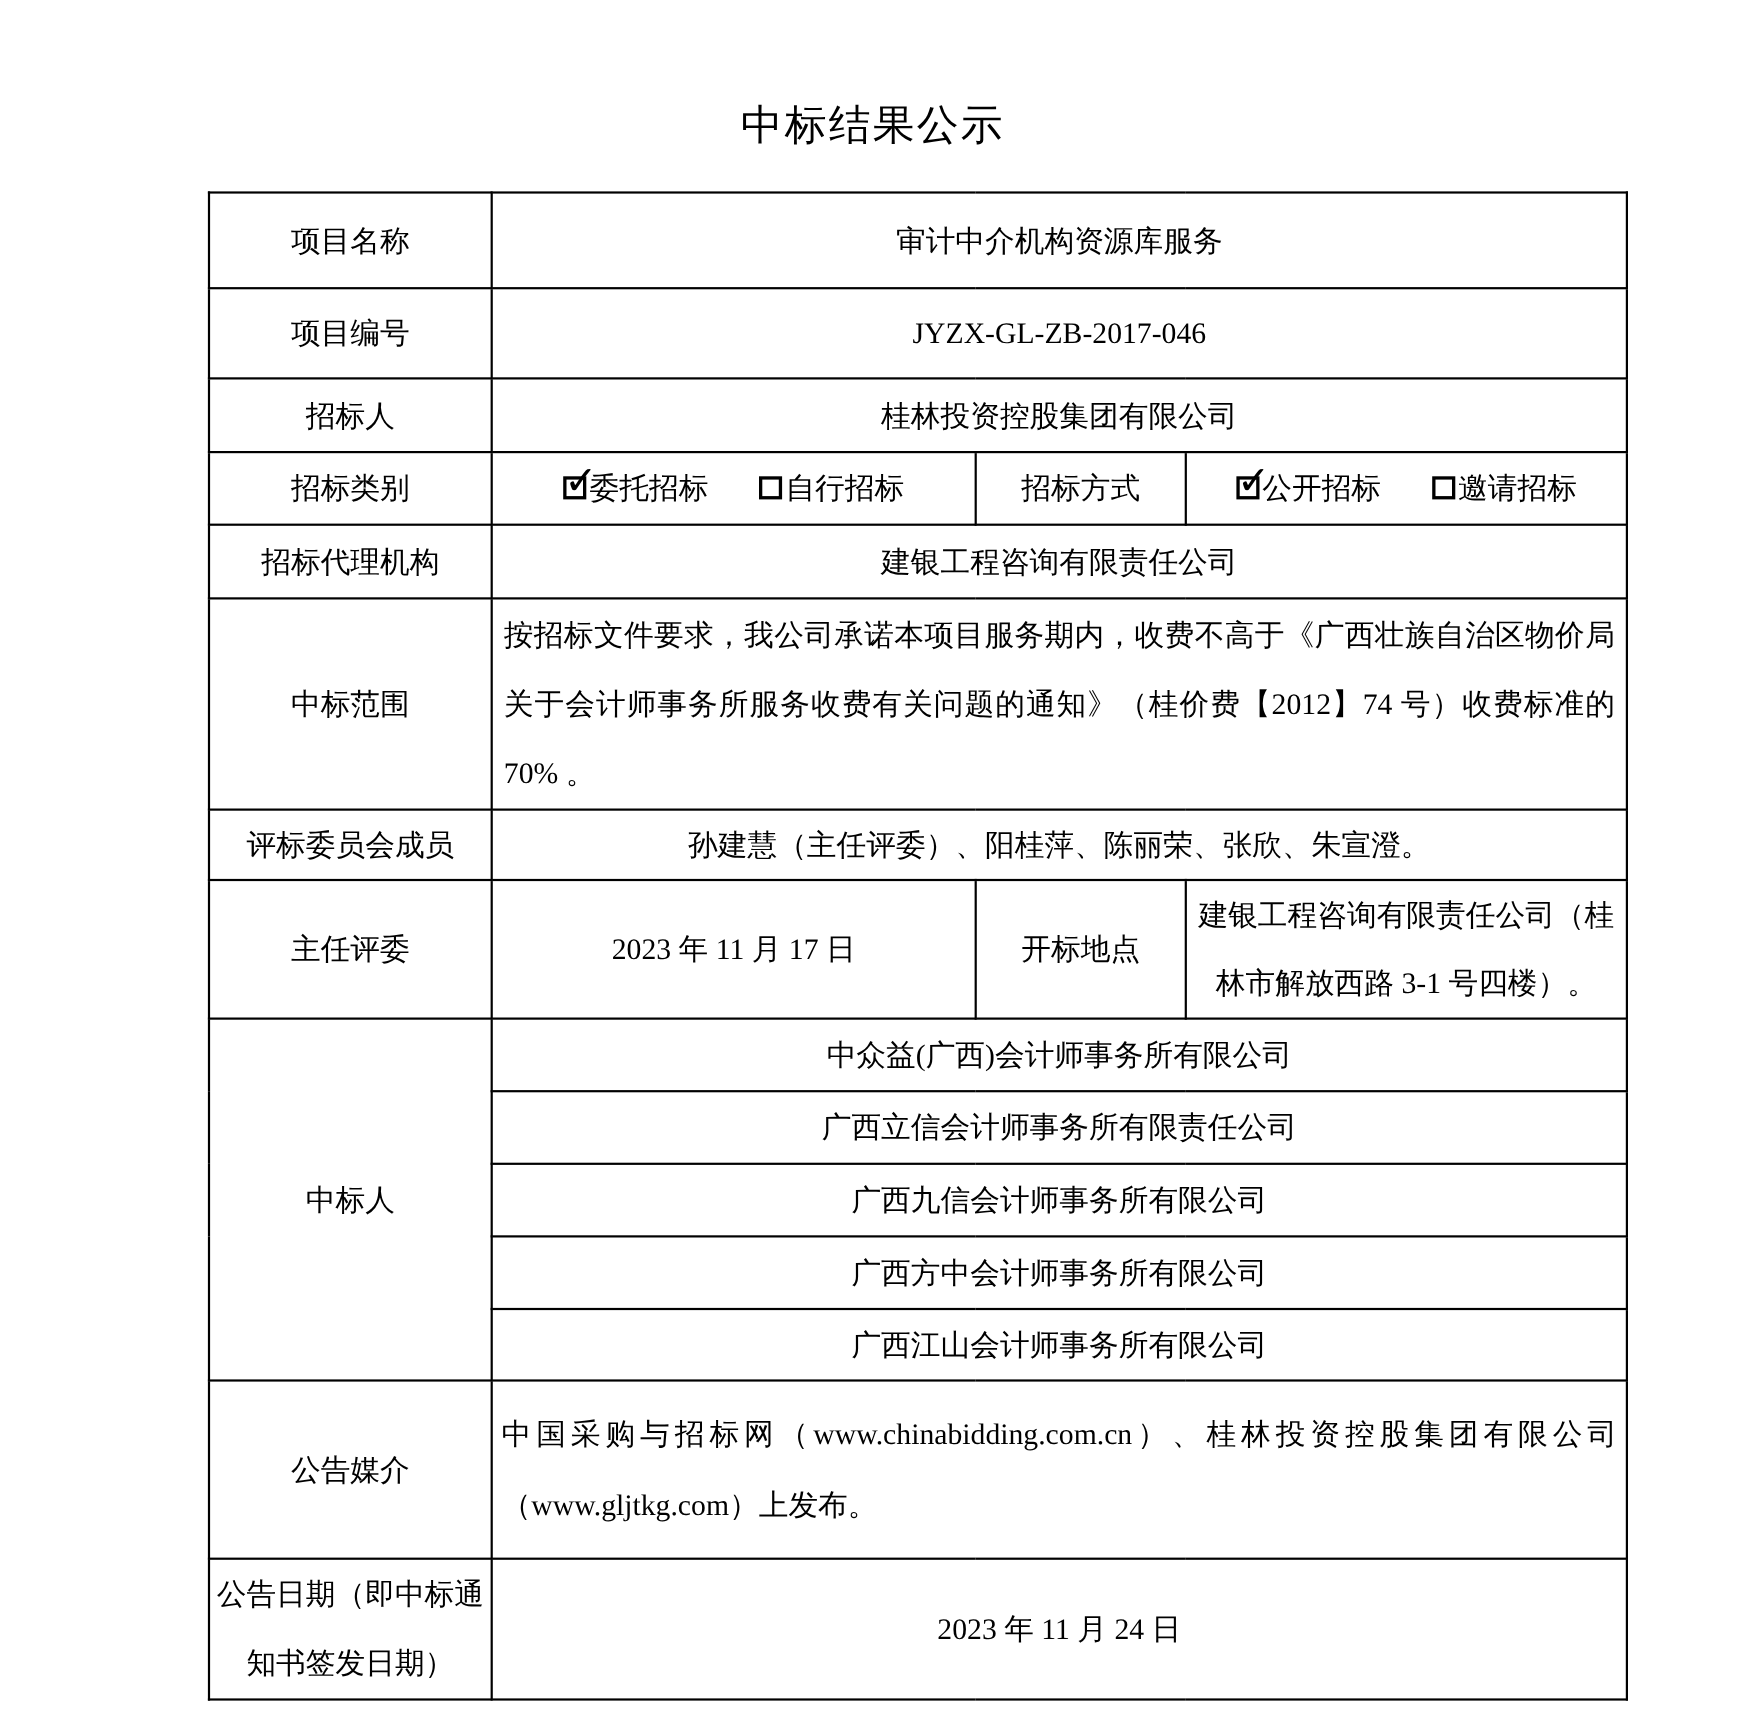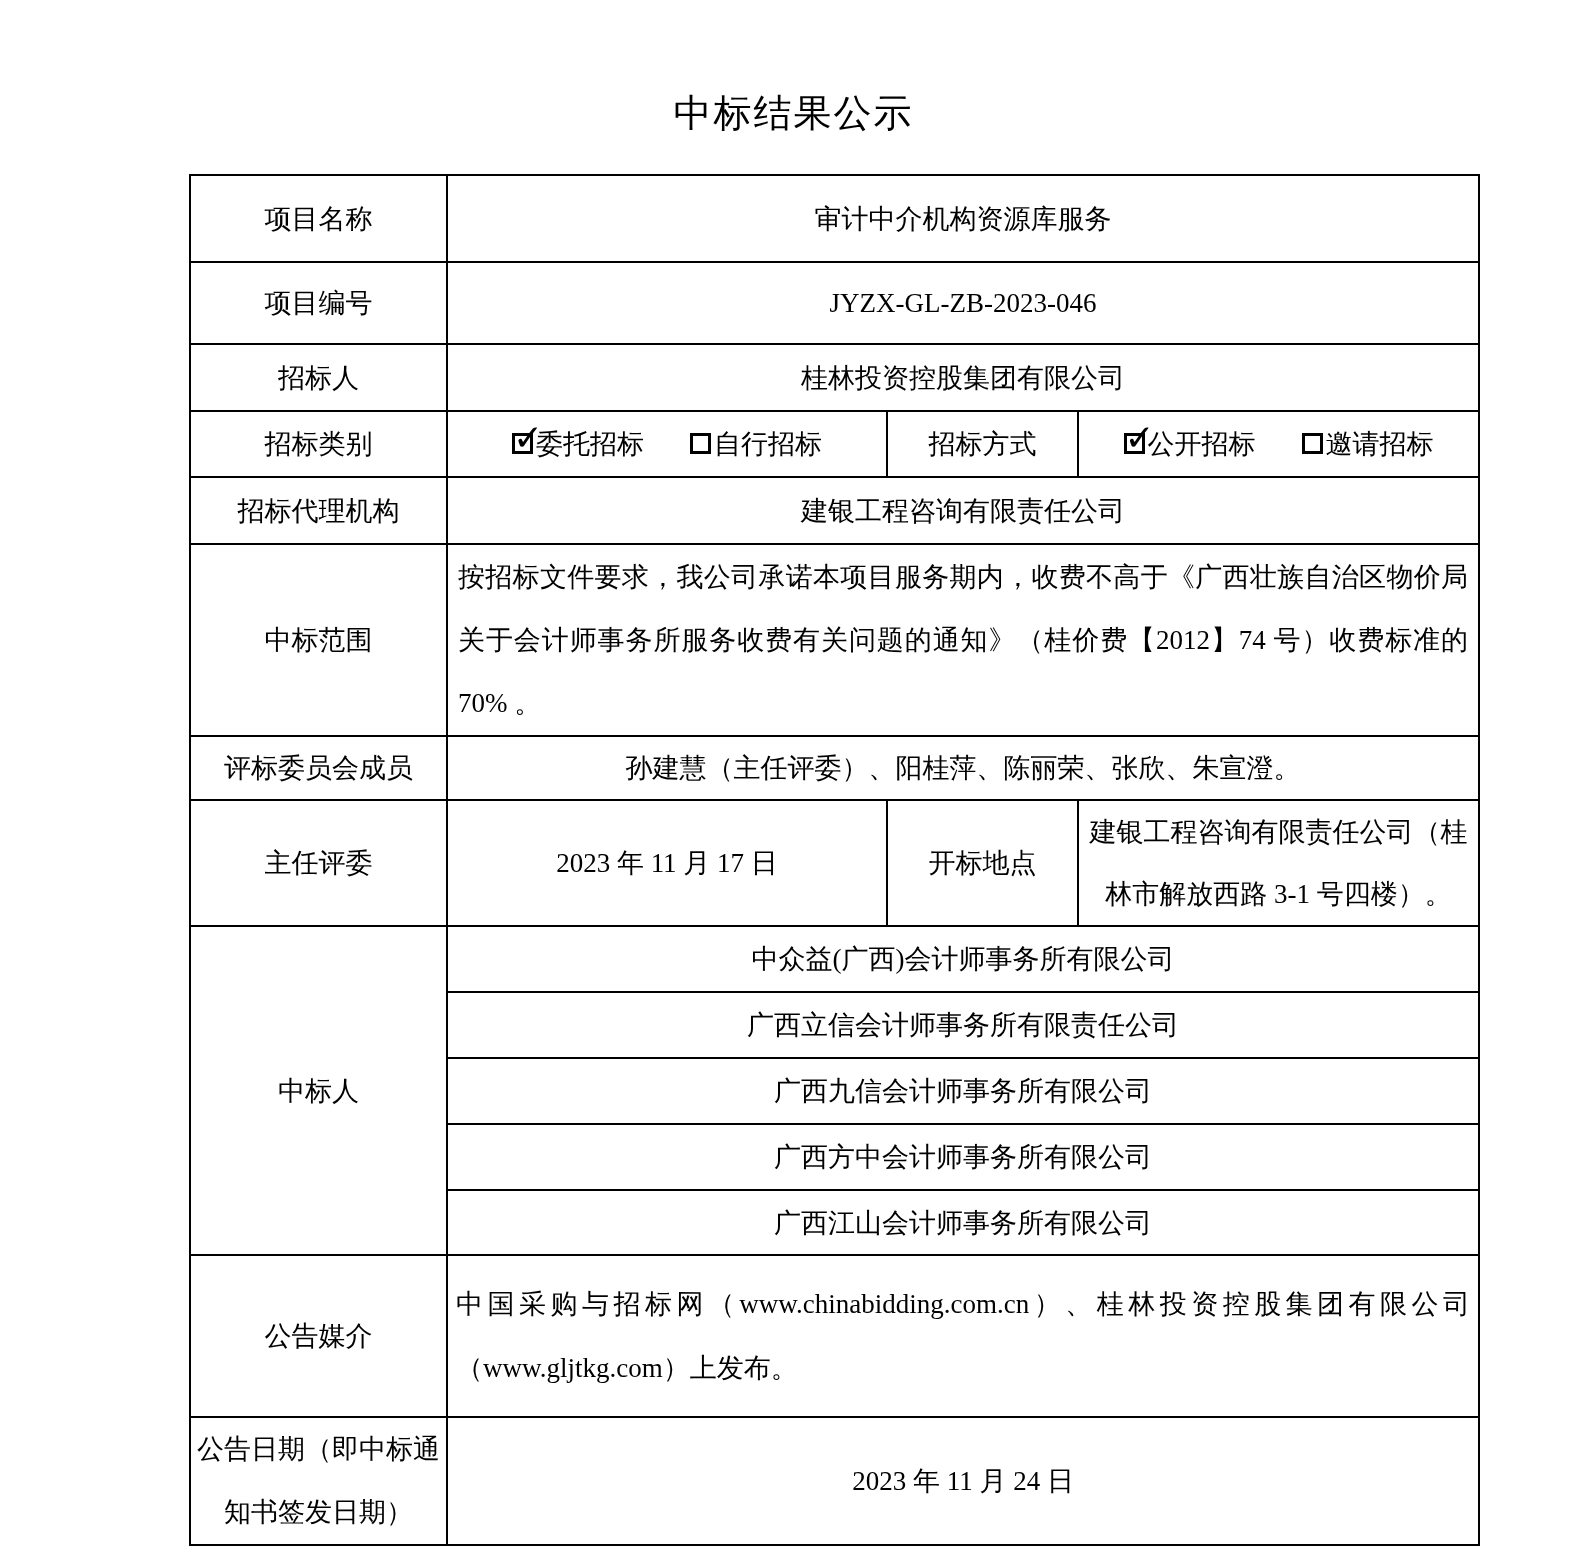--- a/index.html
+++ b/index.html
@@ -121,21 +121,21 @@
     </colgroup>
 
     <tbody>
         <tr class="r-name">
       <td>项目名称</td>
       <td colspan="3">审计中介机构资源库服务</td>
     </tr>
 
     <tr class="r-no">
       <td>项目编号</td>
-      <td colspan="3">JYZX-GL-ZB-2023-046</td>
+      <td colspan="3">JYZX-GL-ZB-2017-046</td>
     </tr>
 
     <tr class="r-owner">
       <td>招标人</td>
       <td colspan="3">桂林投资控股集团有限公司</td>
     </tr>
 
     <tr class="r-cat">
       <td>招标类别</td>
       <td>

